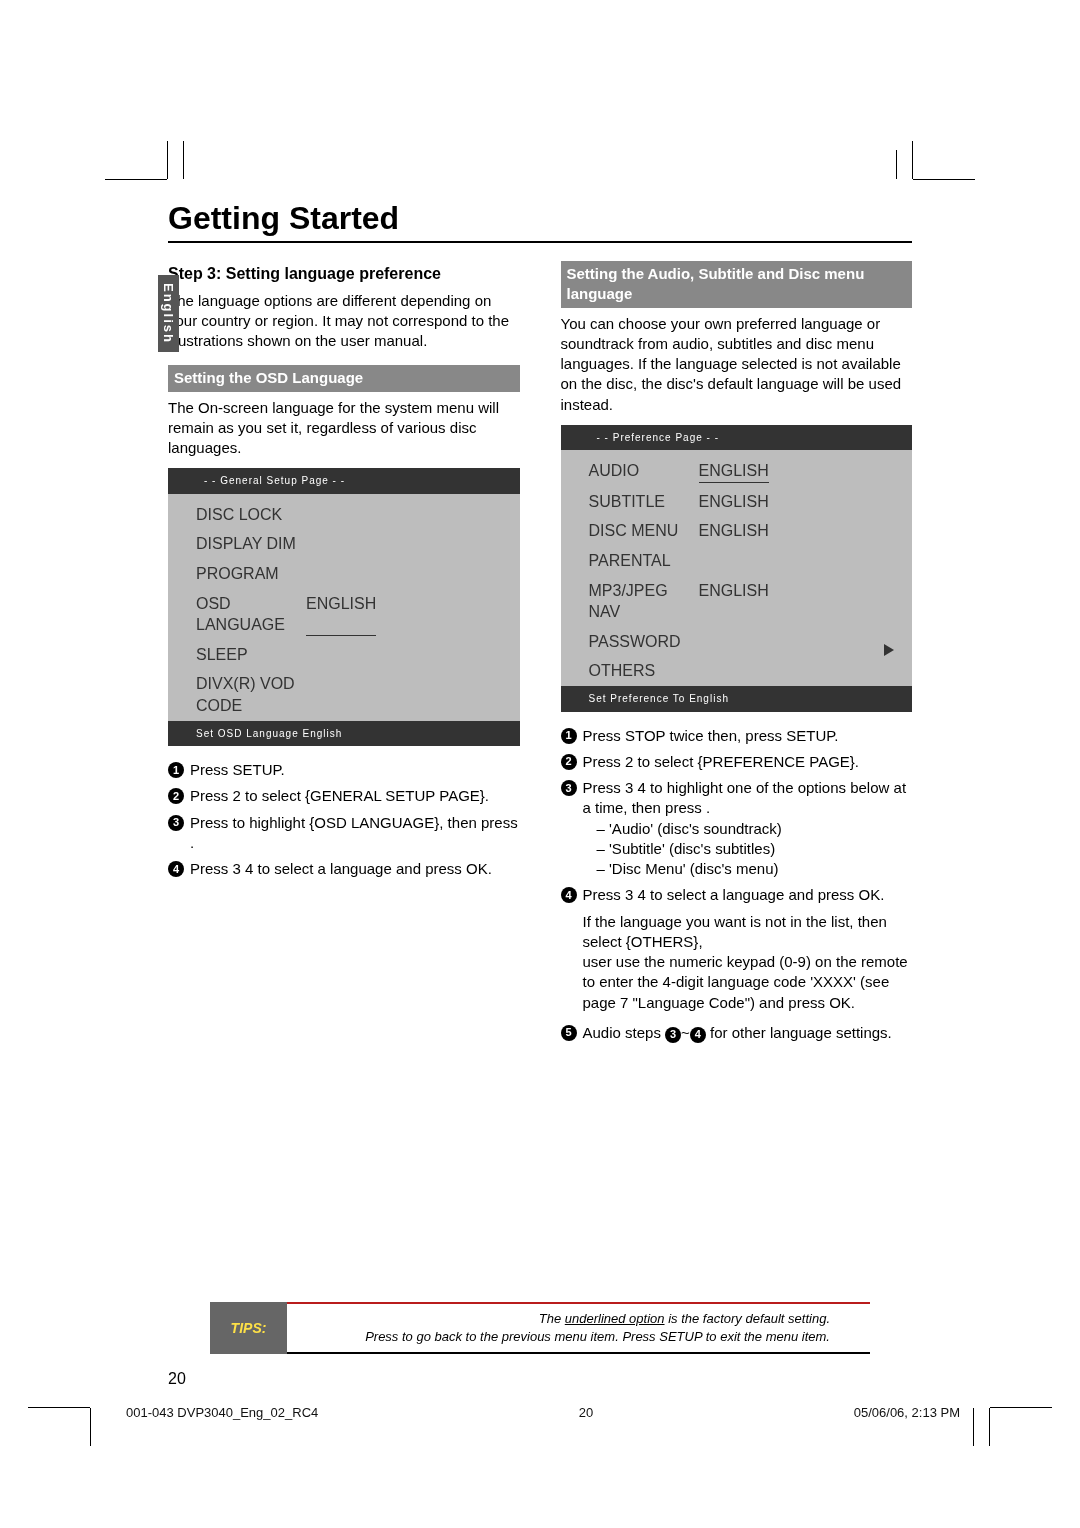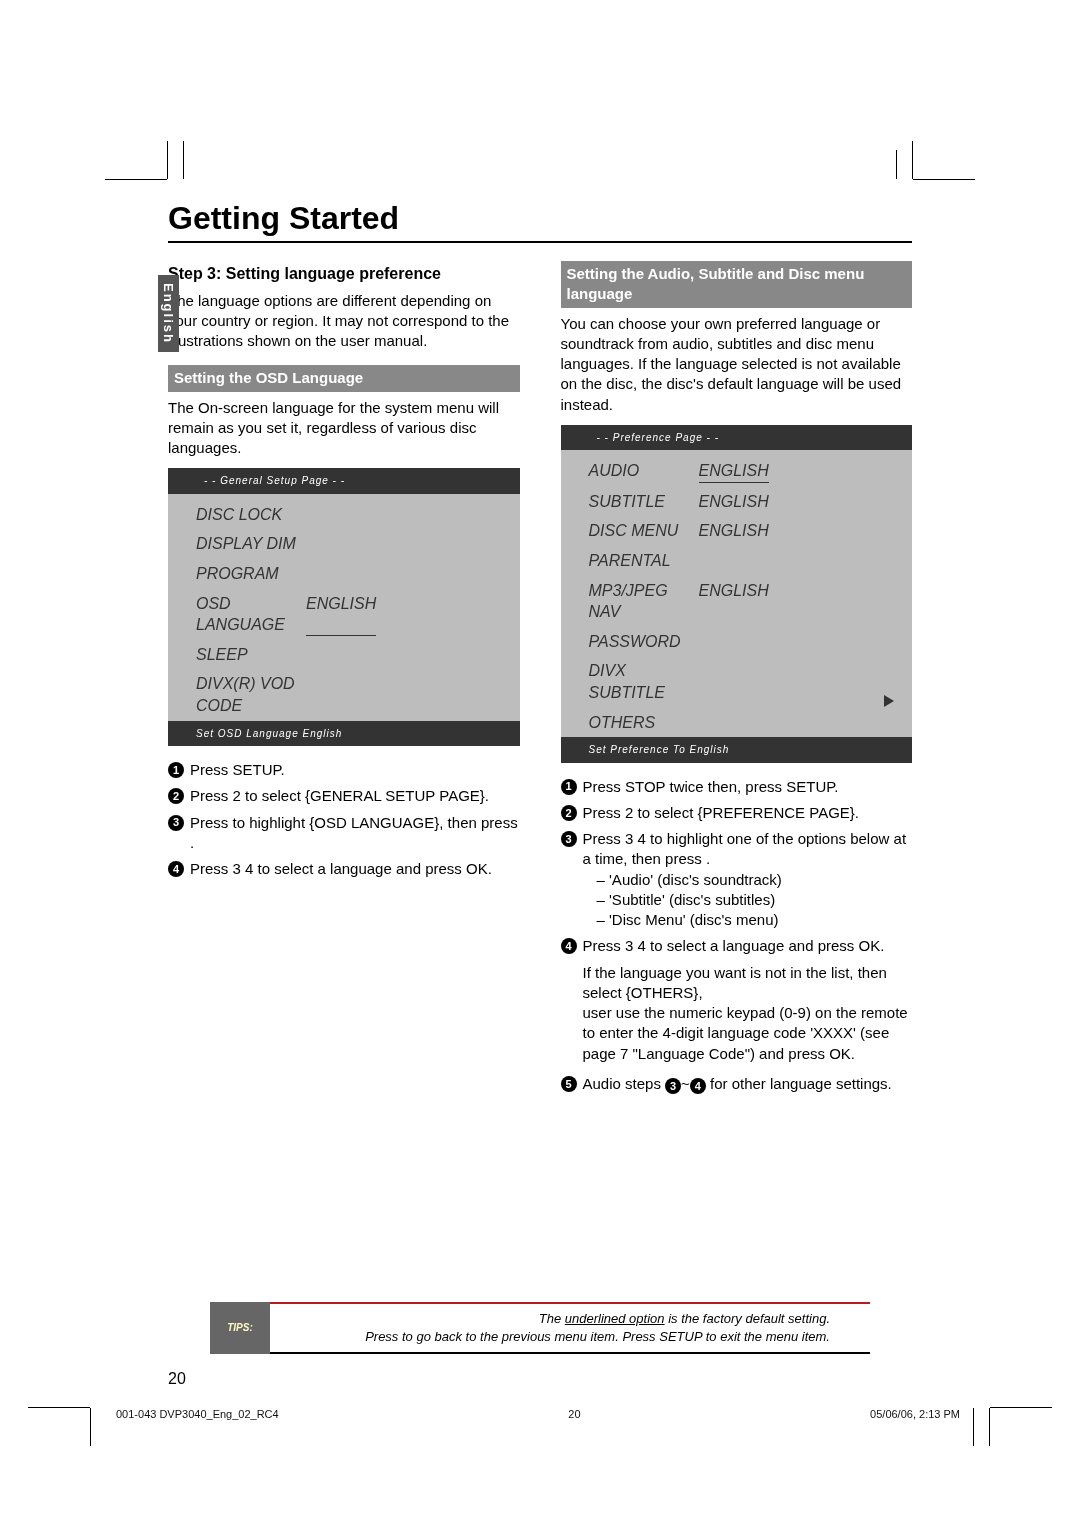--- a/index.html
+++ b/index.html
@@ -77,21 +77,20 @@
   font-size:15px;
   padding:3px 6px;
   margin:14px 0 6px 0;
 }
 p{
   margin:4px 0 10px 0;
 }
 .menu-box{
   font-family:Arial,sans-serif;
   margin:10px 0 14px 0;
-  font-style:italic;
 }
 .menu-hdr{
   background:#333;
   color:#fff;
   font-size:10px;
   padding:6px 0 6px 36px;
   letter-spacing:1px;
 }
 .menu-body{
   background:#bdbdbd;
@@ -153,42 +152,42 @@
   font-size:13px;
   font-style:italic;
   line-height:1.4;
   text-align:right;
 }
 .tips-label{
   position:absolute;
   left:0;
   top:0;
   bottom:0;
-  width:60px;
+  width:77px;
   background:#666;
-  color:#fef9c3;
+  color:#fde047;
   font-weight:bold;
   font-style:italic;
   display:flex;
   align-items:center;
   justify-content:center;
-  font-size:10px;
+  font-size:14px;
 }
 .pagenum{
   position:absolute;
   left:0;
   bottom:0;
   font-size:16px;
 }
 .footer{
   position:absolute;
-  left:116px;
+  left:126px;
   right:120px;
   bottom:108px;
-  font-size:11px;
+  font-size:13px;
   color:#111;
   display:flex;
   justify-content:space-between;
 }
 .u{text-decoration:underline;}
 b{font-weight:normal;}
 </style>
 </head>
 <body>
 
@@ -293,24 +292,20 @@
               </div>
             <div class="menu-row">
                 <span>MP3/JPEG NAV</span>
                 <span>ENGLISH</span>
               </div>
             <div class="menu-row">
                 <span>PASSWORD</span>
                 <span></span>
               </div>
             <div class="menu-row">
-                <span>DIVX SUBTITLE</span>
-                <span></span>
-              </div>
-            <div class="menu-row">
                 <span>OTHERS</span>
                 <span></span>
               </div>
             <div style="position:absolute;right:18px;bottom:30px;width:0;height:0;border-left:10px solid #333;border-top:6px solid transparent;border-bottom:6px solid transparent;"></div>
           </div>
           <div class="menu-ftr">Set Preference To English</div>
         </div>
 
         <div class="step">
             <span class="n">1</span>

